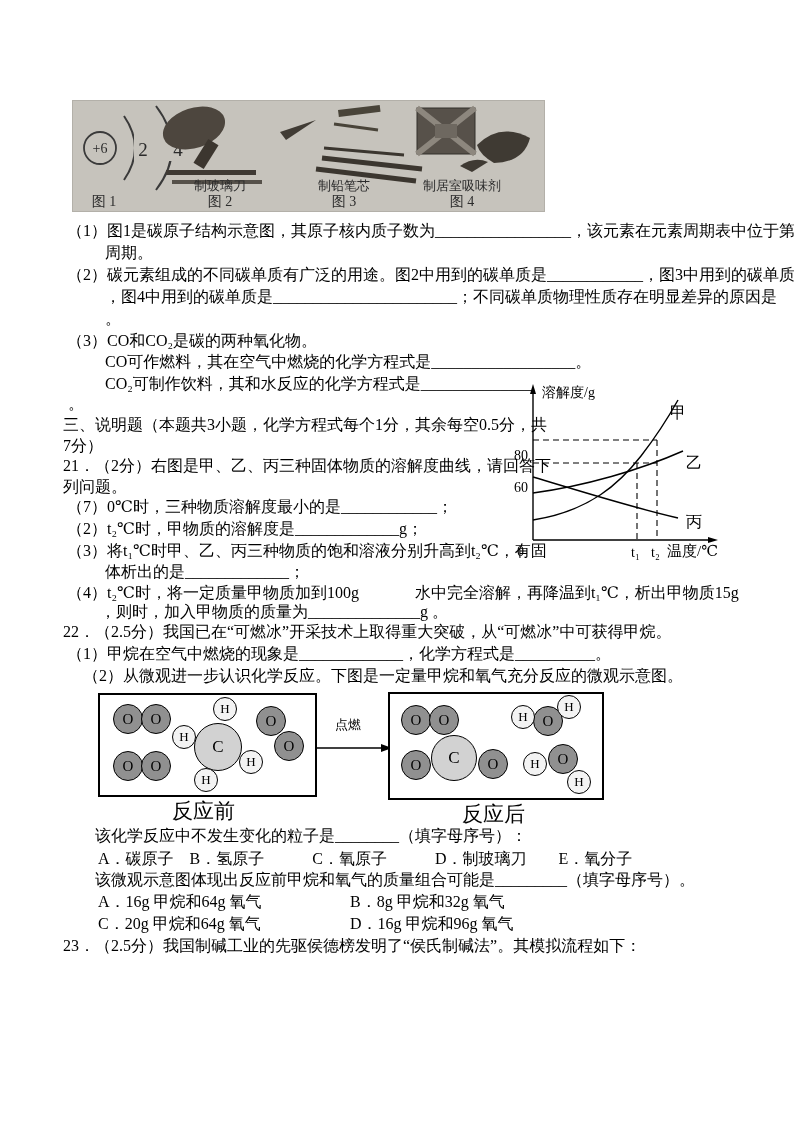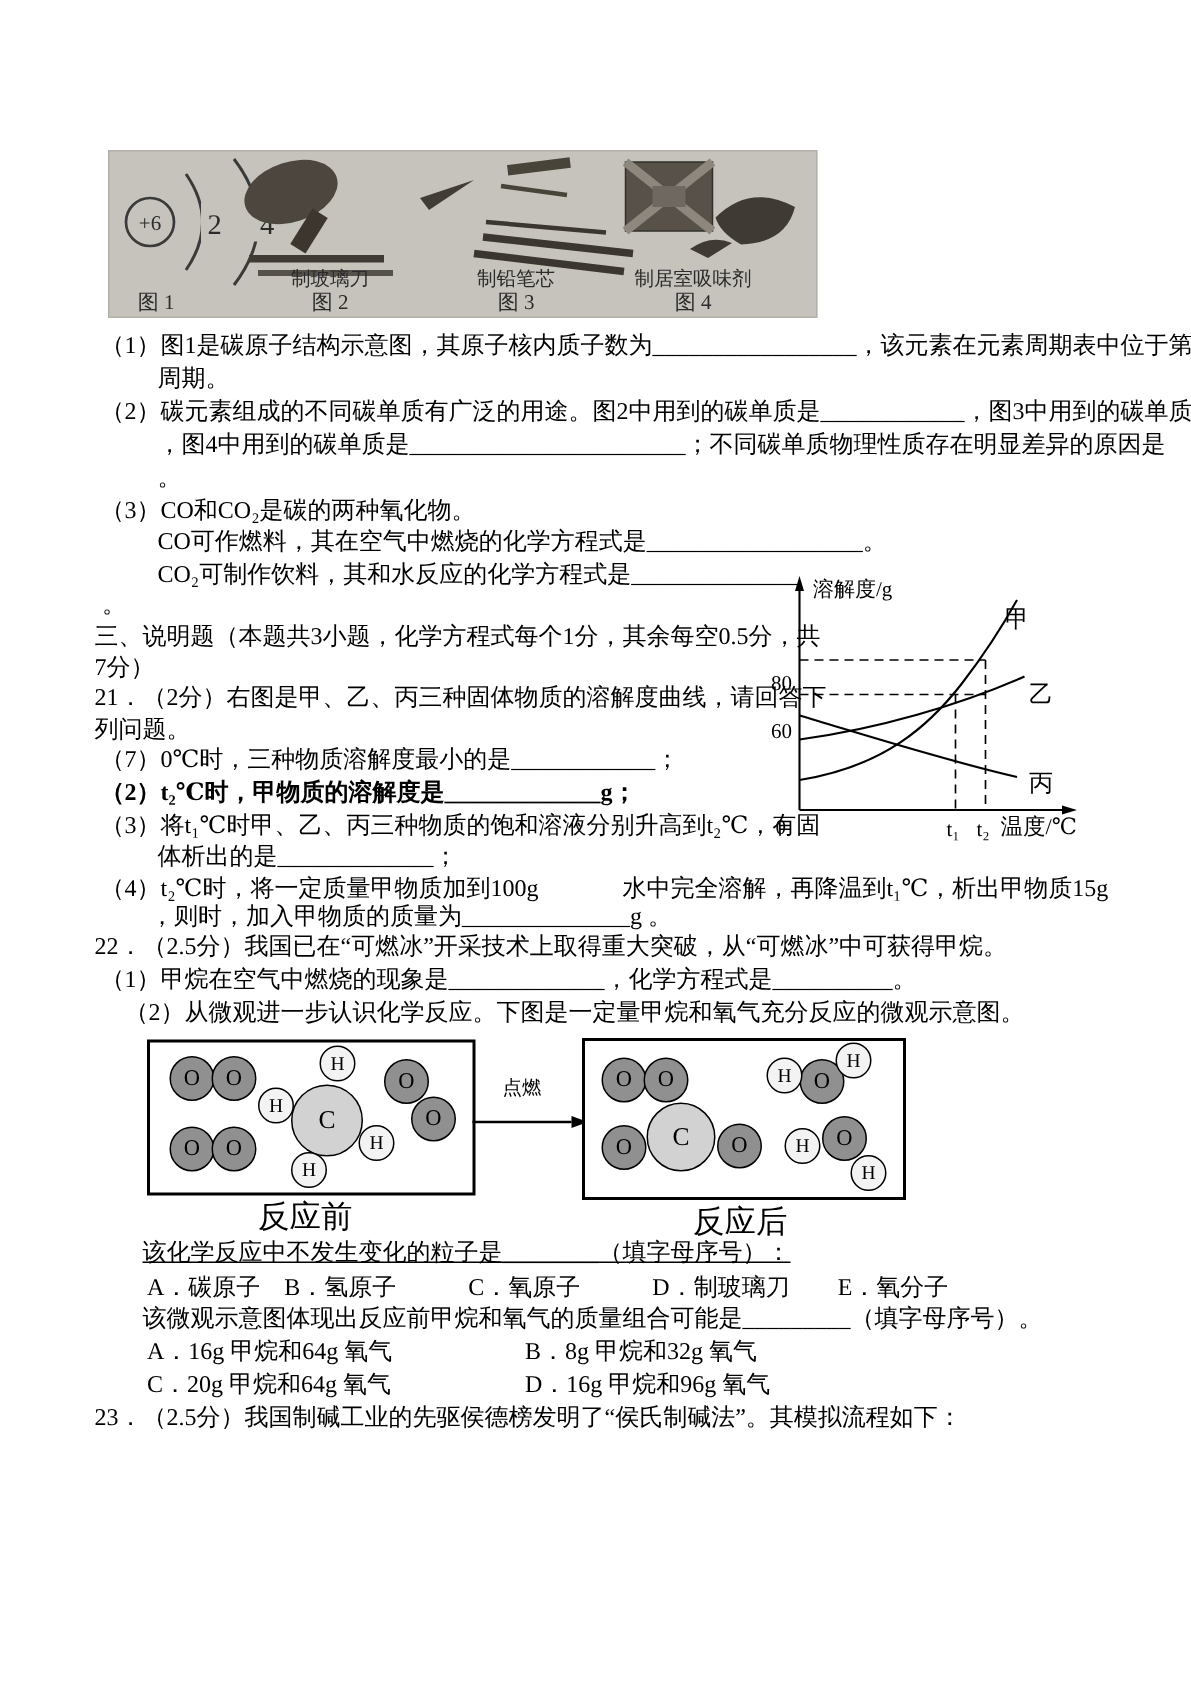--- a/index.html
+++ b/index.html
@@ -88,21 +88,21 @@
   <div class="ln" style="left:105px;top:309px;">。</div>
   <div class="ln" style="left:67px;top:331px;text-align:right;">（3）CO和CO₂是碳的两种氧化物。</div>
   <div class="ln" style="left:105px;top:352px;">CO可作燃料，其在空气中燃烧的化学方程式是__________________。</div>
   <div class="ln" style="left:105px;top:374px;">CO₂可制作饮料，其和水反应的化学方程式是______________</div>
   <div class="ln" style="left:68px;top:394px;">。</div>
   <div class="ln" style="left:63px;top:415px;">三、说明题（本题共3小题，化学方程式每个1分，其余每空0.5分，共</div>
   <div class="ln" style="left:63px;top:436px;">7分）</div>
   <div class="ln" style="left:63px;top:456px;">21．（2分）右图是甲、乙、丙三种固体物质的溶解度曲线，请回答下</div>
   <div class="ln" style="left:63px;top:477px;">列问题。</div>
   <div class="ln" style="left:67px;top:497px;">（7）0℃时，三种物质溶解度最小的是____________；</div>
-  <div class="ln" style="left:67px;top:519px;font-weight:bold;">（2）t₂℃时，甲物质的溶解度是_____________g；</div>
+  <div class="ln" style="left:67px;top:519px;">（2）t₂℃时，甲物质的溶解度是_____________g；</div>
   <div class="ln" style="left:67px;top:541px;">（3）将t₁℃时甲、乙、丙三种物质的饱和溶液分别升高到t₂℃，有固</div>
   <div class="ln" style="left:105px;top:562px;">体析出的是_____________；</div>
   <div class="ln" style="left:67px;top:583px;">（4）t₂℃时，将一定质量甲物质加到100g　　　  水中完全溶解，再降温到t₁℃，析出甲物质15g</div>
   <div class="ln" style="left:100px;top:602px;">，则时，加入甲物质的质量为______________g 。</div>
   <div class="ln" style="left:63px;top:622px;">22．（2.5分）我国已在“可燃冰”开采技术上取得重大突破，从“可燃冰”中可获得甲烷。</div>
   <div class="ln" style="left:67px;top:644px;">（1）甲烷在空气中燃烧的现象是_____________，化学方程式是__________。</div>
   <div class="ln" style="left:83px;top:666px;">（2）从微观进一步认识化学反应。下图是一定量甲烷和氧气充分反应的微观示意图。</div>
 
   <div class="rbox rbox-before">
       <div class="atom o" style="left: 13px; top: 9px; height: 28px; width: 28px;">O</div>
@@ -131,21 +131,21 @@
       <div class="atom o" style="left: 143px; top: 12px; height: 28px; width: 28px;">O</div>
       <div class="atom h" style="left: 121px; top: 11px; height: 22px; width: 22px;">H</div>
       <div class="atom h" style="left: 167px; top: 1px; height: 22px; width: 22px;">H</div>
       <div class="atom o" style="left: 158px; top: 50px; height: 28px; width: 28px;">O</div>
       <div class="atom h" style="left: 133px; top: 58px; height: 22px; width: 22px;">H</div>
       <div class="atom h" style="left: 177px; top: 76px; height: 22px; width: 22px;">H</div>
     </div>
   <div class="caption" style="left:172px;top:797px;">反应前</div>
   <div class="caption" style="left:462px;top:800px;">反应后</div>
 
-  <div class="ln" style="left:95px;top:826px;text-decoration:underline;">该化学反应中不发生变化的粒子是________（填字母序号）：</div>
+  <div class="ln" style="left:95px;top:826px;">该化学反应中不发生变化的粒子是________（填字母序号）：</div>
   <div class="ln" style="left:98px;top:849px;">A．碳原子　B．氢原子　　　C．氧原子　　　D．制玻璃刀　　E．氧分子</div>
   <div class="ln" style="left:95px;top:870px;">该微观示意图体现出反应前甲烷和氧气的质量组合可能是_________（填字母序号）。</div>
   <div class="ln" style="left:98px;top:892px;">A．16g 甲烷和64g 氧气</div>
   <div class="ln" style="left:350px;top:892px;">B．8g 甲烷和32g 氧气</div>
   <div class="ln" style="left:98px;top:914px;">C．20g 甲烷和64g 氧气</div>
   <div class="ln" style="left:350px;top:914px;">D．16g 甲烷和96g 氧气</div>
   <div class="ln" style="left:63px;top:936px;">23．（2.5分）我国制碱工业的先驱侯德榜发明了“侯氏制碱法”。其模拟流程如下：</div>
 
   <svg class="chart" viewBox="0 0 294 190">
 

